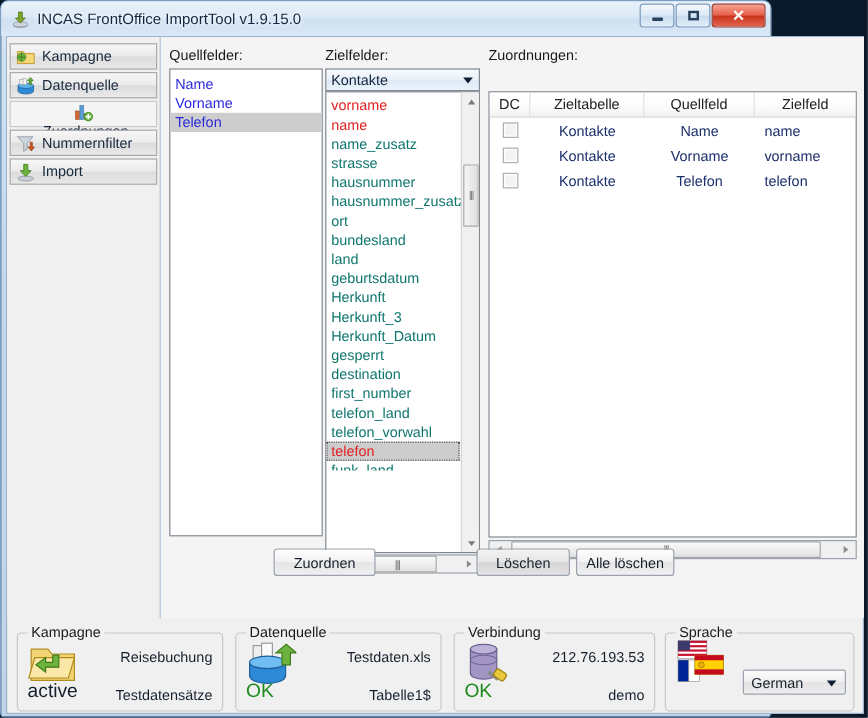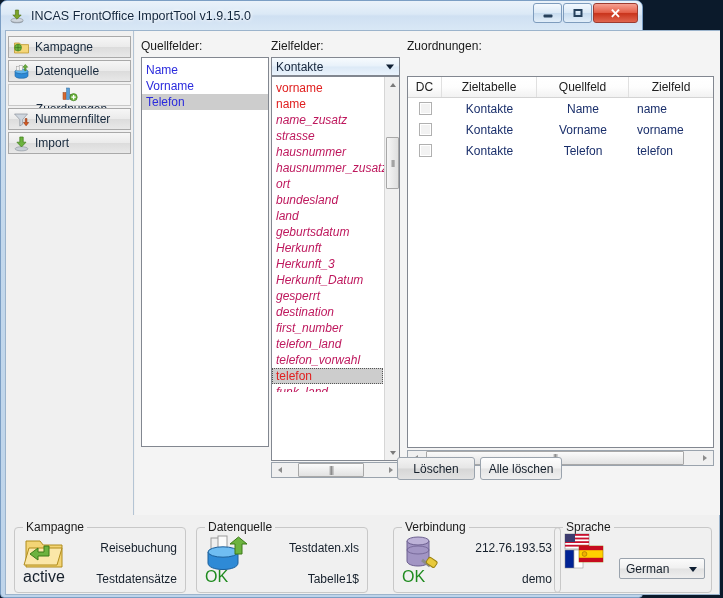--- a/index.html
+++ b/index.html
@@ -113,21 +113,21 @@
   }
   .combo .arrow {
     position: absolute; right: 5px; top: 50%; transform: translateY(-50%);
     width: 0; height: 0;
     border-left: 4px solid transparent; border-right: 4px solid transparent;
     border-top: 5px solid #0f1f33;
   }
   #tgt-combo { left: 136px; top: 26px; width: 129px; }
   #tgt-list { left: 136px; top: 45px; width: 129px; height: 385px; }
   .li.red { color: #e02020; }
-  .li.blk { color: #be185d; font-style: italic; }
+  .li.blk { color: #0f766e; }
   .li.sel-dot {
     background: #cdcdcd; color: #e02020;
     outline: 1px dotted #555; outline-offset: -1px;
   }
   .li.clipped { overflow: hidden; height: 8px; }
 
   
   .vsb {
     position: absolute; right: 0; top: 0; width: 15px; height: 100%;
     background: #f0f0f0; border-left: 1px solid #d6d6d6;
@@ -216,21 +216,21 @@
     border: 1px solid #c8c8c8; border-radius: 4px;
     background: transparent;
   }
   .gbox > .cap {
     position: absolute; top: -8px; left: 8px;
     background: #f0f0f0; padding: 0 3px;
     font-size: 12px; color: #1a1a1a;
   }
   #gb-kampagne { left: 8px; width: 172px; }
   #gb-datenquelle { left: 190px; width: 172px; }
-  #gb-verbindung { left: 387px; width: 168px; }
+  #gb-verbindung { left: 372px; width: 168px; }
   #gb-sprache { left: 548px; width: 158px; }
 
   .st-icon { position: absolute; left: 8px; top: 6px; width: 42px; height: 38px; }
   .st-tr { position: absolute; right: 8px; top: 13px; font-size: 12px; color: #16202c; }
   .st-bl { position: absolute; left: 8px; bottom: 6px; font-size: 16px; color: #16202c; }
   .st-bl.ok { color: #1f8b1f; }
   .st-br { position: absolute; right: 8px; bottom: 6px; font-size: 12px; color: #16202c; }
 
   #lang-combo {
     position: absolute; left: 64px; top: 30px; width: 86px; height: 21px;
@@ -438,20 +438,21 @@
         <div class="hsb-track">
           <div class="hsb-thumb" style="left:2px;width:258px;">
               <span class="grip-h">|||</span>
             </div>
         </div>
         <div class="hsb-r">
             <span class="tri-r"></span>
           </div>
       </div>
 
+      <div class="btn" id="btn-zuordnen">Zuordnen</div>
       <div class="btn hover" id="btn-loeschen">Löschen</div>
       <div class="btn" id="btn-alle">Alle löschen</div>
     </div>
 
     <div class="status-area">
 
       <div class="gbox" id="gb-kampagne">
         <span class="cap">Kampagne</span>
         <span class="st-icon">
           <svg width="42" height="38" viewBox="0 0 42 38">

